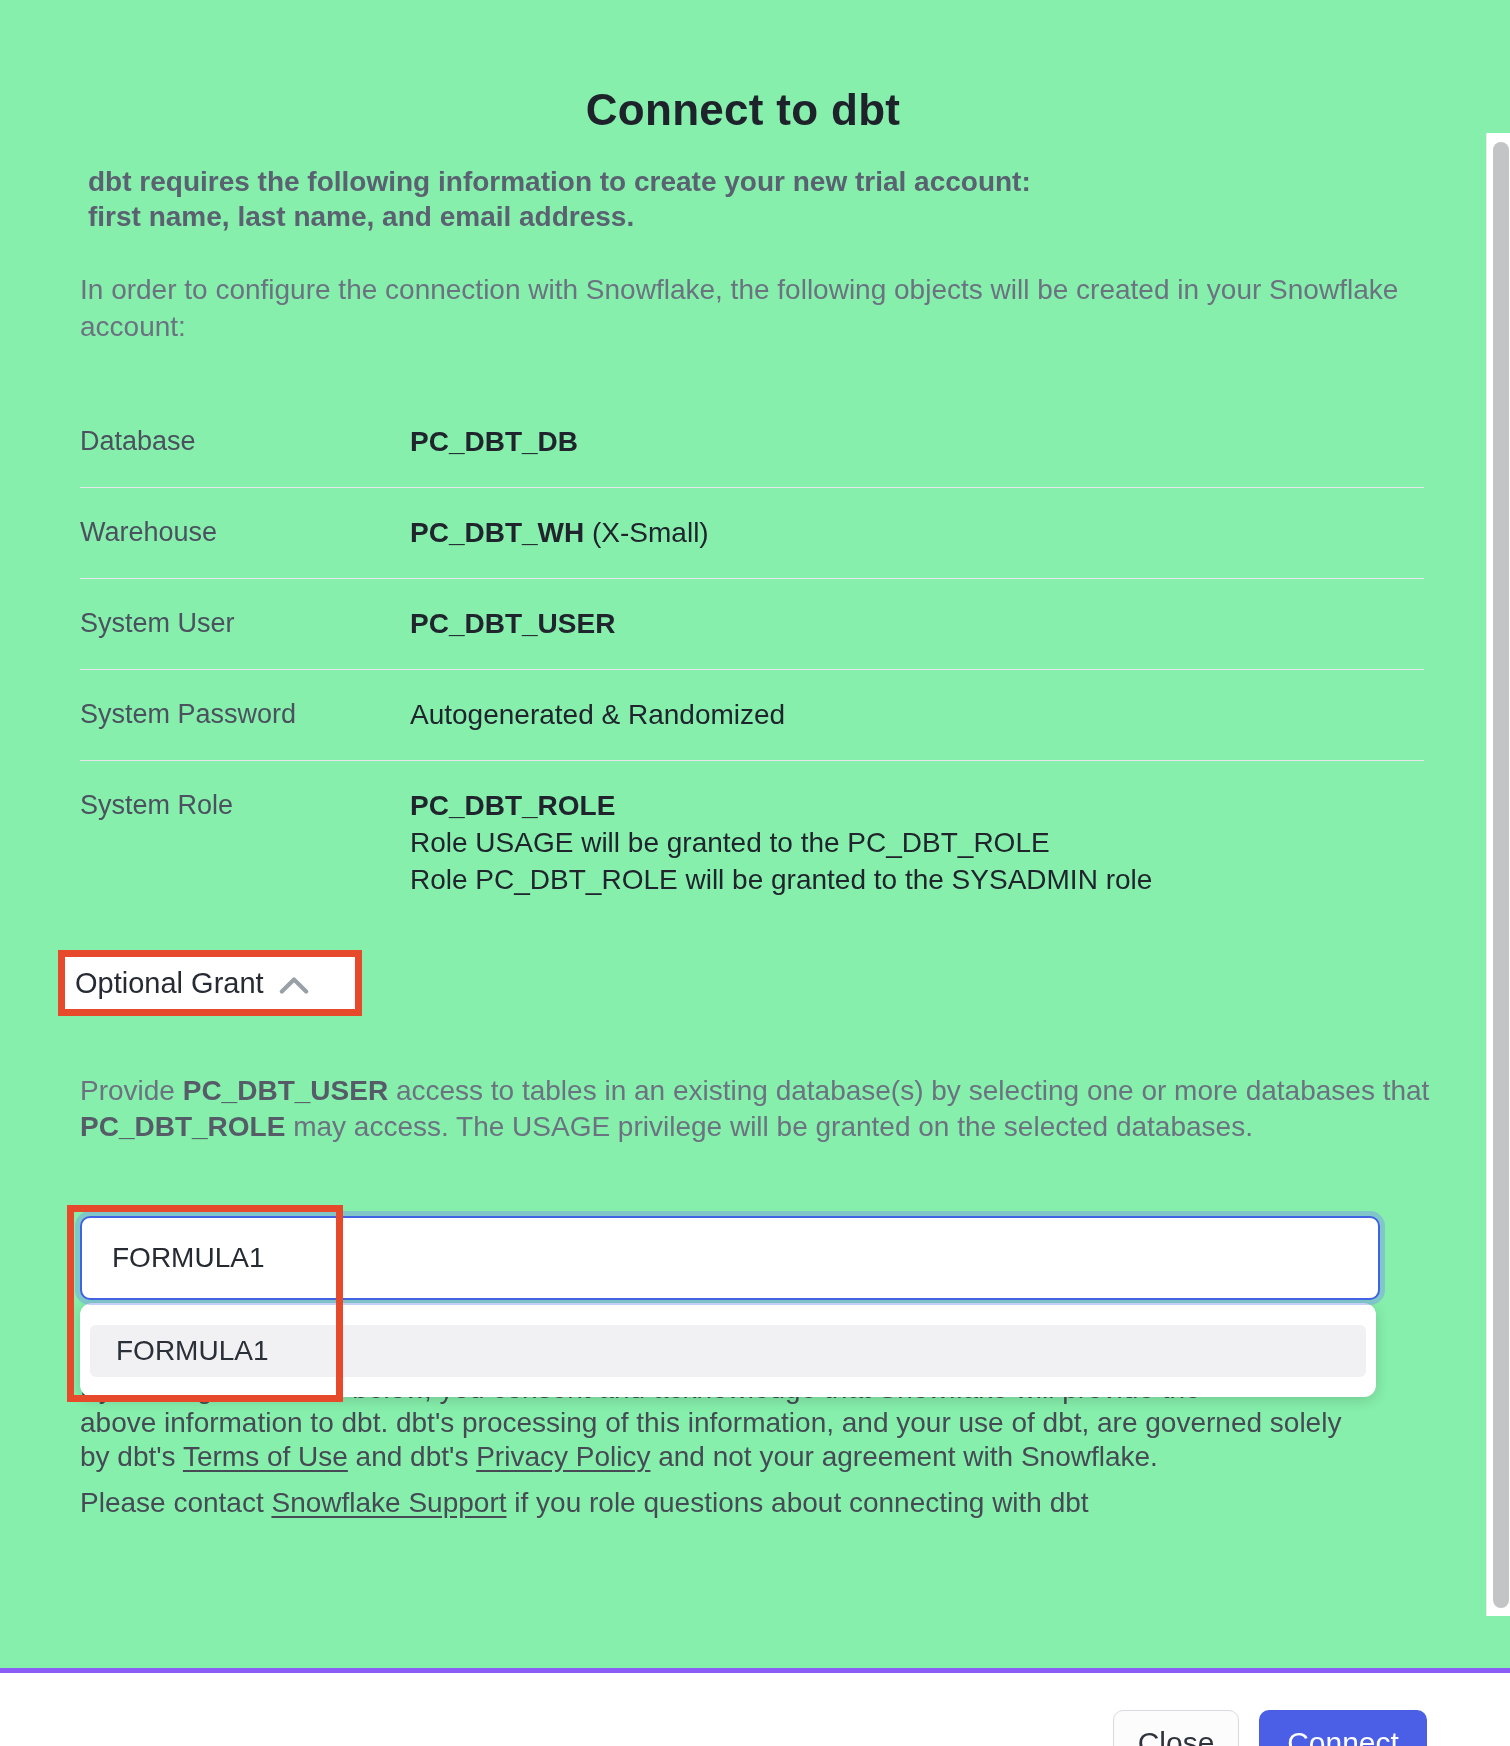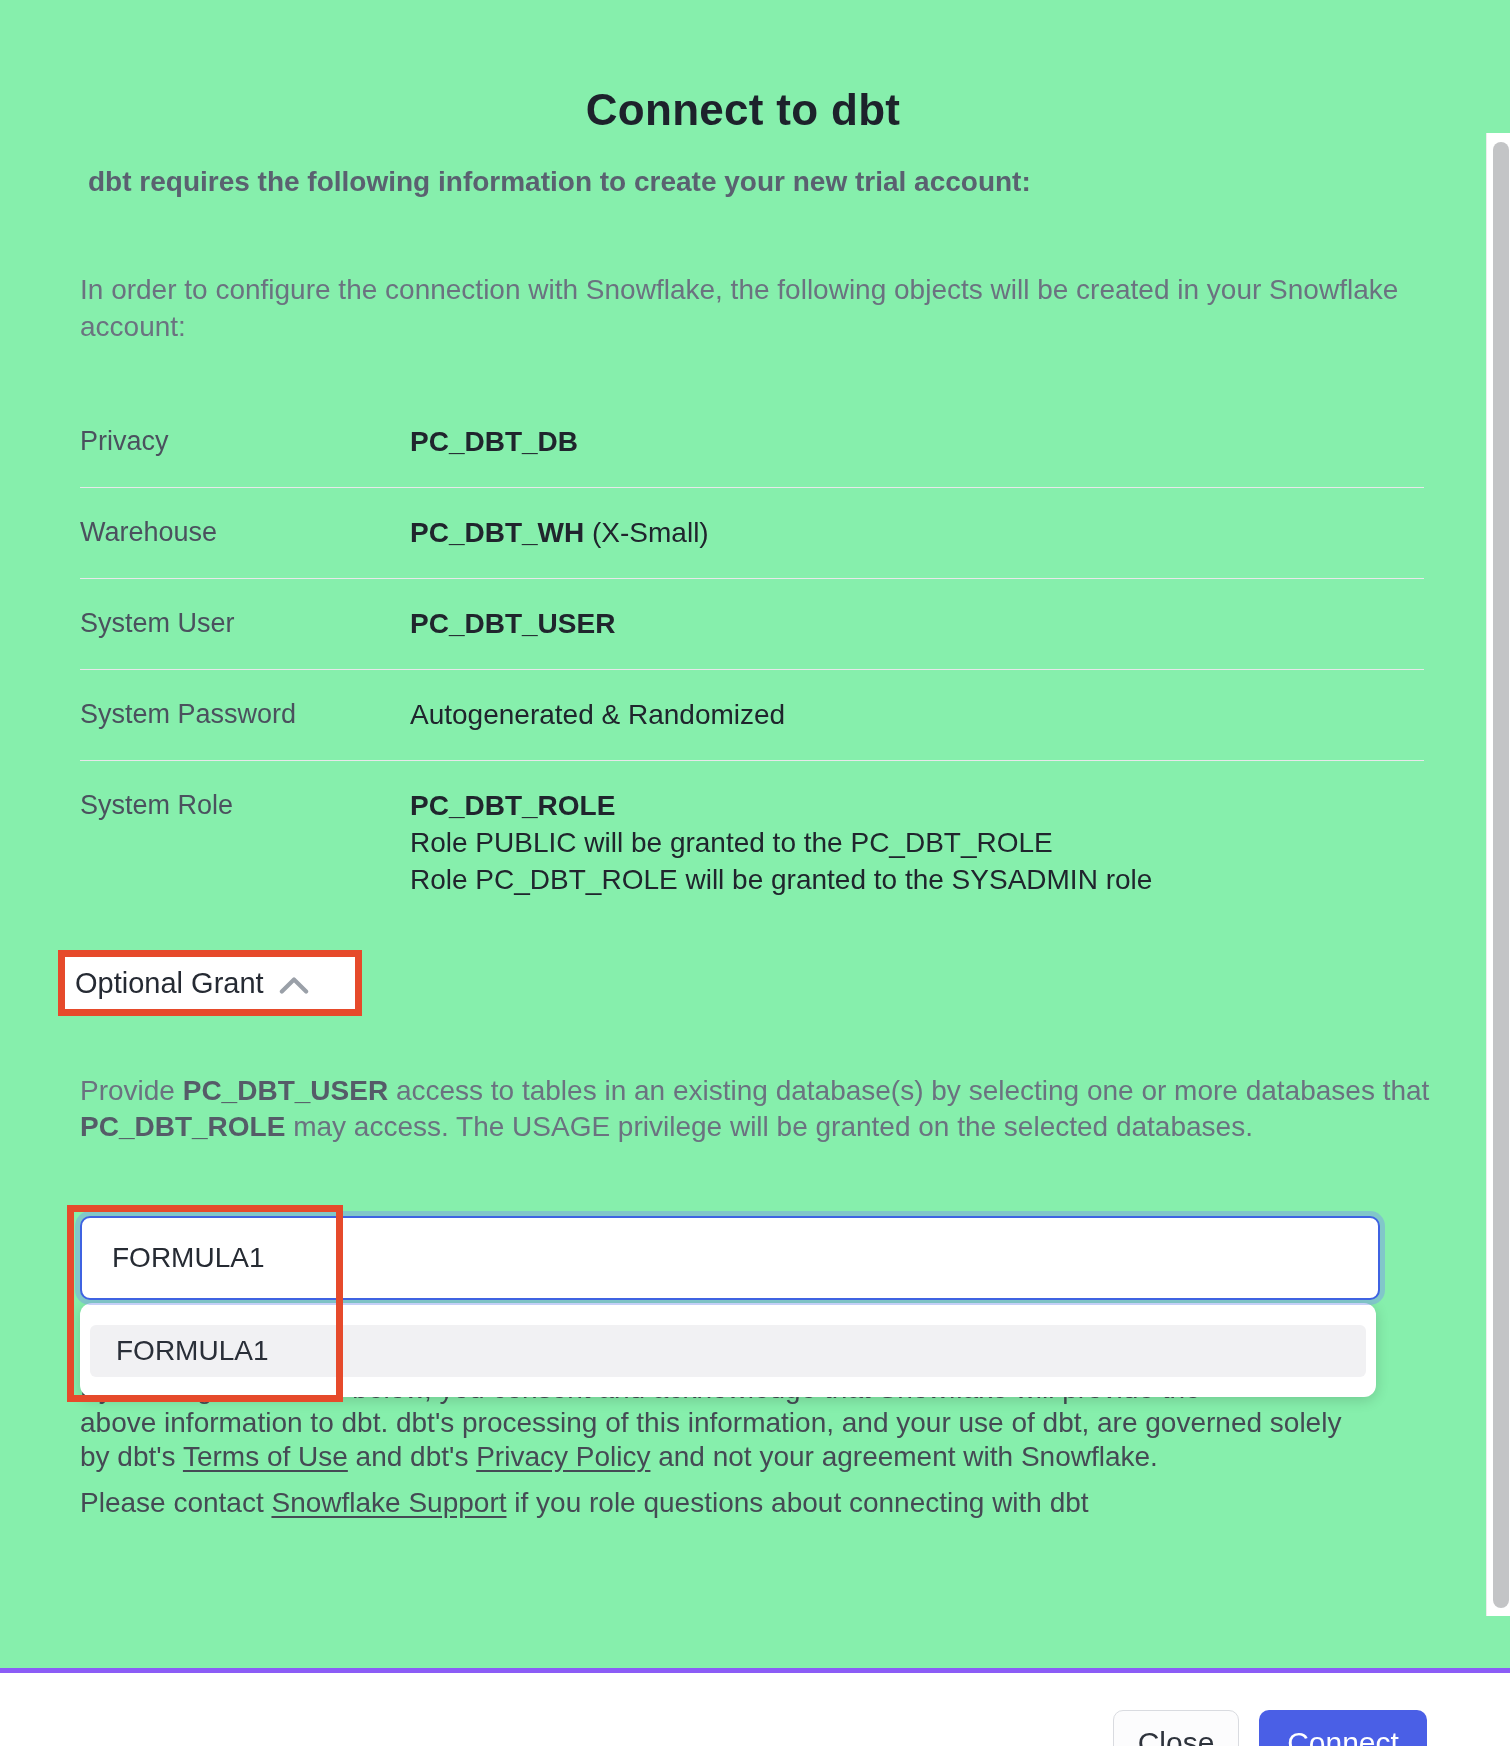--- a/index.html
+++ b/index.html
@@ -81,46 +81,47 @@
 </style>
 </head>
 <body>
 
 <div class="canvas">
 
   <div class="dialog-title">Connect to dbt</div>
 
   <div class="intro-bold">
     <div>dbt requires the following information to create your new trial account:</div>
+    <div>first name, last name, and email address.</div>
   </div>
 
   <div class="intro-para">In order to configure the connection with Snowflake, the following objects will be created in your Snowflake account:</div>
 
   <div class="obj-table">
     <div class="obj-row">
-      <div class="obj-label">Privacy</div>
+      <div class="obj-label">Database</div>
       <div class="obj-value"><b>PC_DBT_DB</b></div>
     </div>
     <div class="obj-row">
       <div class="obj-label">Warehouse</div>
       <div class="obj-value"><b>PC_DBT_WH</b><span> (X-Small)</span></div>
     </div>
     <div class="obj-row">
       <div class="obj-label">System User</div>
       <div class="obj-value"><b>PC_DBT_USER</b></div>
     </div>
     <div class="obj-row">
       <div class="obj-label">System Password</div>
       <div class="obj-value">Autogenerated &amp; Randomized</div>
     </div>
     <div class="obj-row last">
       <div class="obj-label">System Role</div>
       <div class="obj-value">
         <div><b>PC_DBT_ROLE</b></div>
-        <div>Role PUBLIC will be granted to the PC_DBT_ROLE</div>
+        <div>Role USAGE will be granted to the PC_DBT_ROLE</div>
         <div>Role PC_DBT_ROLE will be granted to the SYSADMIN role</div>
       </div>
     </div>
   </div>
 
   <div class="grant-toggle">
     <span class="grant-toggle-label">Optional Grant</span>
     <svg class="chevron" viewBox="0 0 24 14">
       <polyline points="2,12 12,2 22,12" fill="none" stroke="#9aa0a8" stroke-width="3.4" stroke-linecap="round" stroke-linejoin="round"></polyline>
     </svg>

